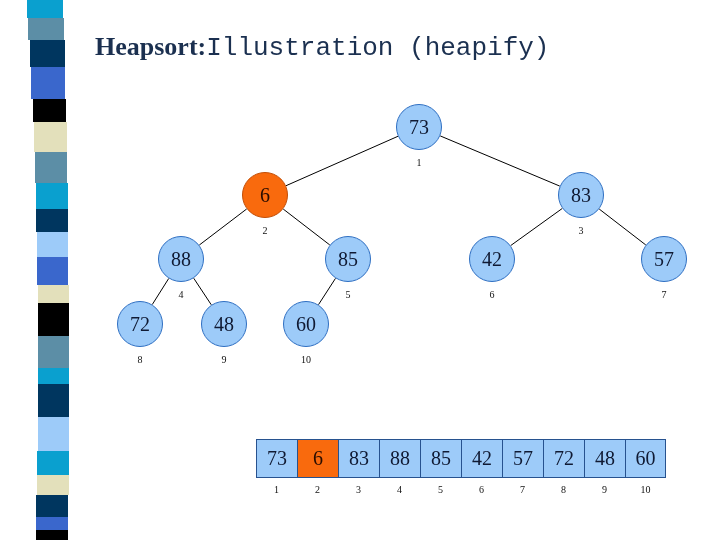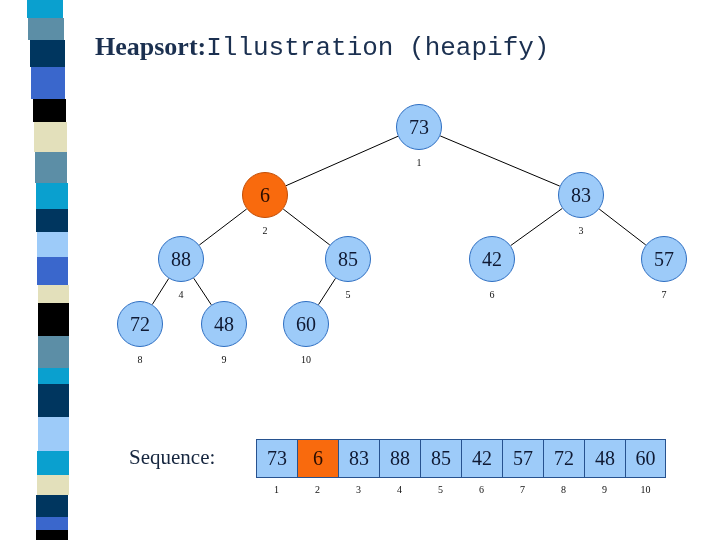--- a/index.html
+++ b/index.html
@@ -206,21 +206,20 @@
     <div class="node-index" style="left: 654px; top: 289px;">7</div>
     <div class="tree-node" style="left: 117px; top: 301px;">72</div>
     <div class="node-index" style="left: 130px; top: 354px;">8</div>
     <div class="tree-node" style="left: 201px; top: 301px;">48</div>
     <div class="node-index" style="left: 214px; top: 354px;">9</div>
     <div class="tree-node" style="left: 283px; top: 301px;">60</div>
     <div class="node-index" style="left: 296px; top: 354px;">10</div>
   </div>
 
 <div id="sequence-block">
-  <div id="sequence-label">Sequence:</div>
   <div id="sequence-cells">
       <div class="seq-cell">73</div>
       <div class="seq-cell highlight">6</div>
       <div class="seq-cell">83</div>
       <div class="seq-cell">88</div>
       <div class="seq-cell">85</div>
       <div class="seq-cell">42</div>
       <div class="seq-cell">57</div>
       <div class="seq-cell">72</div>
       <div class="seq-cell">48</div>

